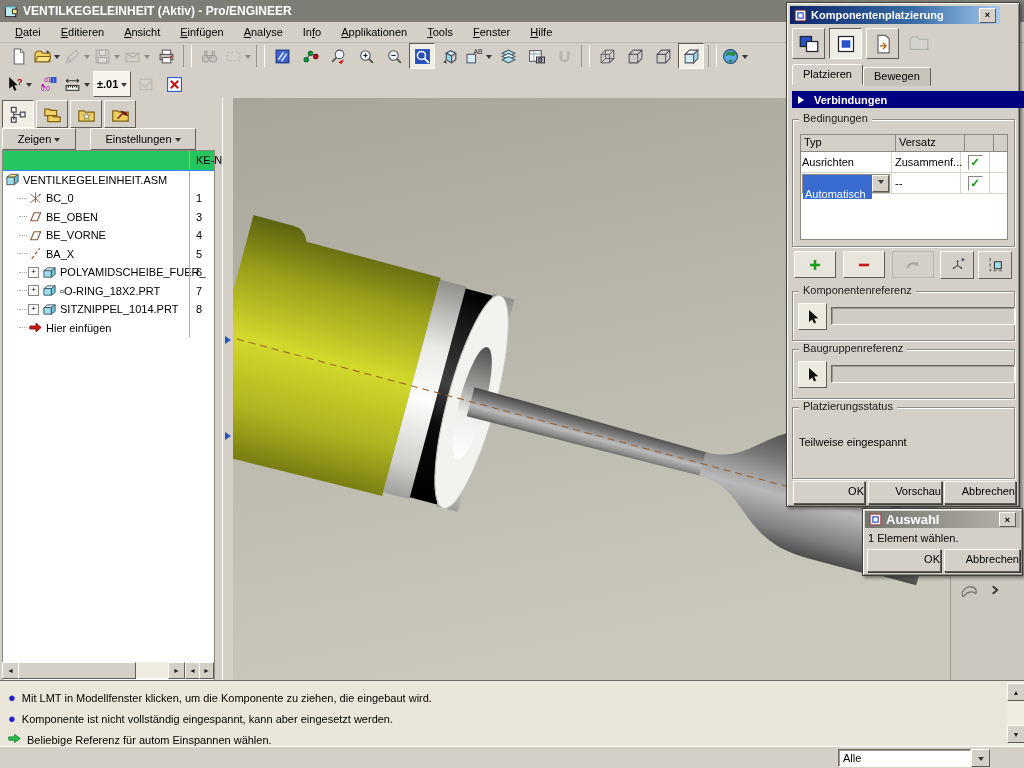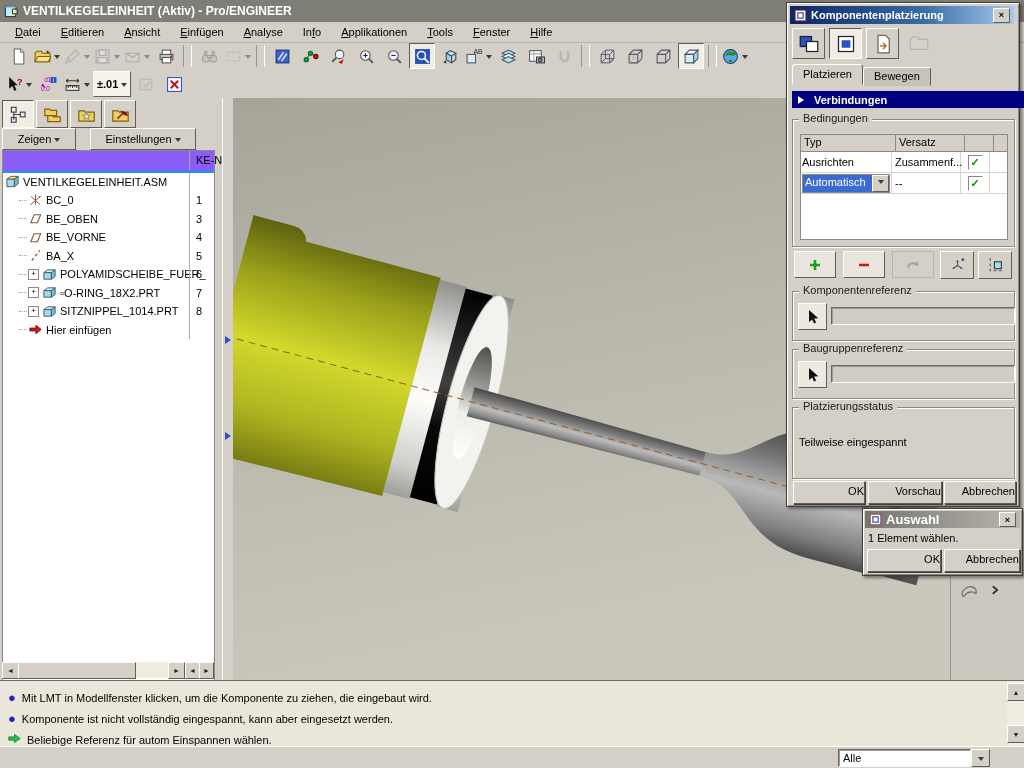--- a/index.html
+++ b/index.html
@@ -51,21 +51,21 @@
   .tab{padding:3px 10px 4px 10px;border:1px solid;border-color:#fffef6 #5f5d55 transparent #fffef6;border-radius:3px 3px 0 0;background:#d4d0c8;display:inline-block}
   .tab.off{background:#c6c3bb;padding:2px 10px 3px 10px;position:relative;top:2px}
   .navy{background:#000080;color:#fff;font-weight:bold;display:flex;align-items:center;gap:6px;padding:0 6px}
   .tri{width:0;height:0;border:4px solid transparent;border-left:6px solid #fff}
   .ctable{position:absolute;left:7px;top:14px;width:206px;border:1px solid #8c8a80;background:#fff}
   .ctable .hrow,.ctable .drow{display:flex;height:17px;align-items:stretch}
   .ctable .drow{height:21px}
   .hc{background:#d4d0c8;border-right:1px solid #8c8a80;border-bottom:1px solid #8c8a80;padding:1px 3px}
   .dc{border-right:1px solid #d8d5cd;border-bottom:1px solid #d8d5cd;padding:2px 3px;display:flex;align-items:center}
   .chk{width:13px;height:13px;background:#fff;border:1px solid;border-color:#8c8a80 #fff #fff #8c8a80;color:#0a9a0a;font-size:11px;line-height:12px;font-weight:bold;text-align:center}
-  .combo-sel{background:#3a6bd0;color:#fff;padding:0 2px}
+  .combo-sel{background:#3a6bd0;color:#fff;padding:12px 2px}
   .cdd{width:15px;background:#d4d0c8;border:1px solid;border-color:#fffef6 #5f5d55 #5f5d55 #fffef6;display:flex;align-items:center;justify-content:center}
   .pushbtn{height:21px;background:#d4d0c8;border:1px solid;border-color:#fffef6 #5f5d55 #5f5d55 #fffef6;box-shadow:1px 1px 0 #403e38;text-align:right;line-height:19px}
   
   #msgarea{left:0;top:680px;width:1007px;height:66px;background:#eae7da;border-top:1px solid #6e6c64}
   .msg{display:flex;align-items:center;gap:6px;height:21px;padding-left:8px}
   .bullet{color:#2222cc;font-size:13px;line-height:10px}
   #bottombar{left:0;top:746px;width:1024px;height:22px;background:#d4d0c8;border-top:1px solid #fff}
   
   #viewport{left:233px;top:98px;width:717px;height:582px}
   #rightstrip{left:950px;top:98px;width:74px;height:582px;background:#cbc8bf;border-left:1px solid #9a978e}
@@ -347,21 +347,21 @@
     <div class="btn b3d" style="width:72px;height:20px">
       <span>Zeigen</span>
         <span class="dd"></span>
     </div>
     <div class="btn b3d" style="width:104px;height:20px">
       <span>Einstellungen</span>
         <span class="dd"></span>
     </div>
   </div>
   <div id="treebox">
-    <div class="trow" style="border-bottom:3px solid #3b82f6;background:#8b5cf6">
+    <div class="trow" style="border-bottom:1px solid #3b82f6;background:#22c55e">
       <span class="seq" style="font-weight:normal">KE-N</span>
     </div>
     <div id="treelist">
         <div class="trow">
           <span style="width:2px"></span>
           <span>
             <svg class="ic" style="width:15px;height:15px" viewBox="0 0 16 16">
               <path d="M2 5.5l4-3h8l-4 3z" fill="#ffe870" stroke="#555"></path>
               <path d="M2 5.5h8v8H2z" fill="#9fdcec" stroke="#555"></path>
               <path d="M10 5.5l4-3v8l-4 3z" fill="#5fc0d8" stroke="#555"></path>
@@ -554,21 +554,21 @@
 <div class="abs" id="rightstrip">
   <svg class="abs" style="left:5px;top:482px" width="26" height="22" viewBox="0 0 16 16">
     <path d="M3 9c3-5 8-5 10-2M4 12c3-4 7-4 9-2M3 9c0 2 .5 3 1 3M13 7c.5 2 .2 3-.2 3" stroke="#7a786e" fill="none"></path>
   </svg>
   <svg class="abs" style="left:38px;top:485px" width="12" height="14" viewBox="0 0 16 16">
     <path d="M5 3l6 5-6 5" fill="none" stroke="#333" stroke-width="2.4"></path>
   </svg>
 </div>
 
 <div class="abs dialog" id="placedlg" style="left:786px;top:2px;width:232px;height:503px">
-  <div class="titlebar tb-active" style="position:absolute;left:3px;top:3px;right:5px;height:18px">
+  <div class="titlebar tb-active" style="position:absolute;left:3px;top:3px;right:19px;height:18px">
     <span id="placedlg-icon-slot">
         <svg class="ic" style="width:13px;height:13px" viewBox="0 0 16 16">
           <rect x="1.5" y="1.5" width="13" height="13" fill="#fff" stroke="#a33"></rect>
           <rect x="4" y="4" width="8" height="8" fill="#2a52c8"></rect>
           <rect x="5.5" y="5.5" width="5" height="5" fill="#fff"></rect>
         </svg>
       </span>
     <span style="font-size:11px">Komponentenplatzierung</span>
     <div class="btn b3d xbtn">×</div>
   </div>

